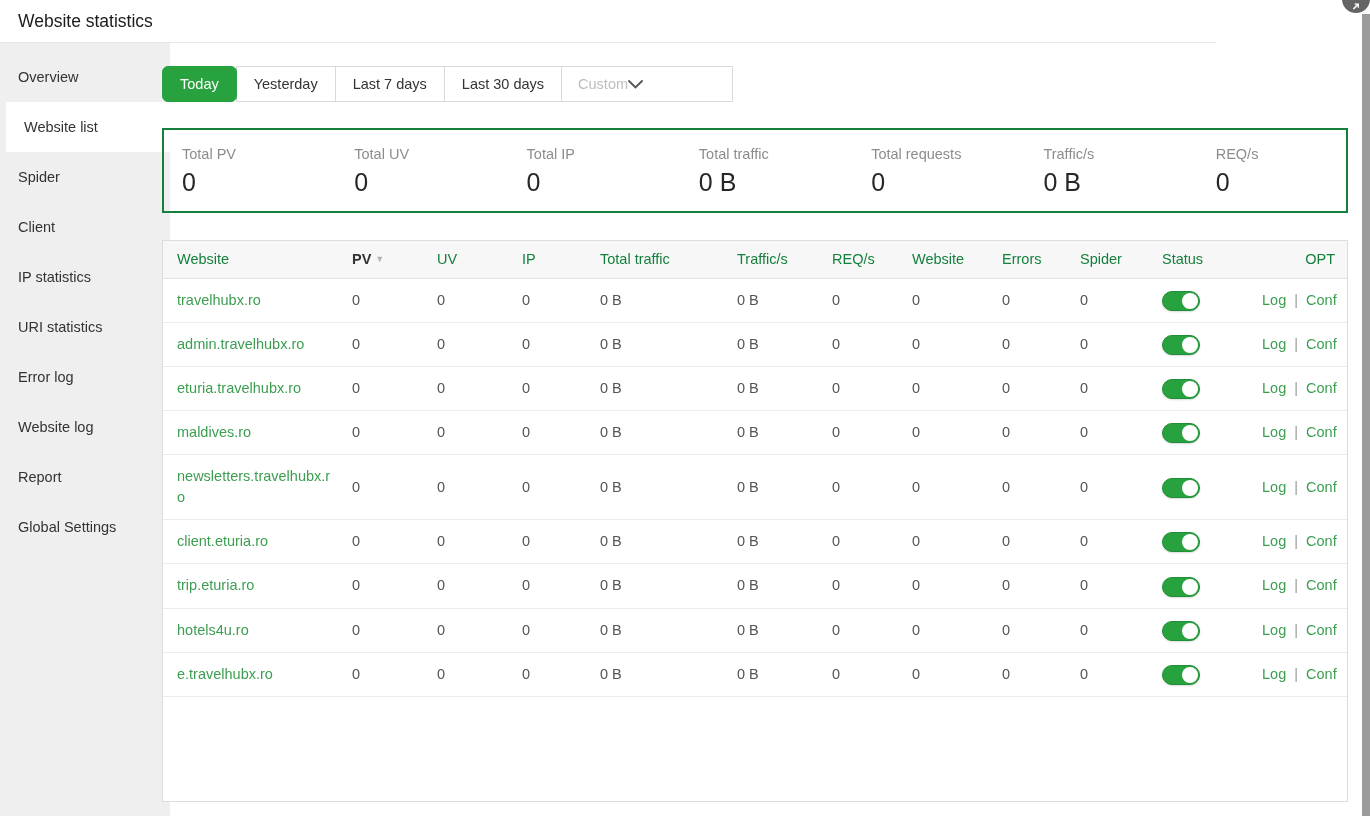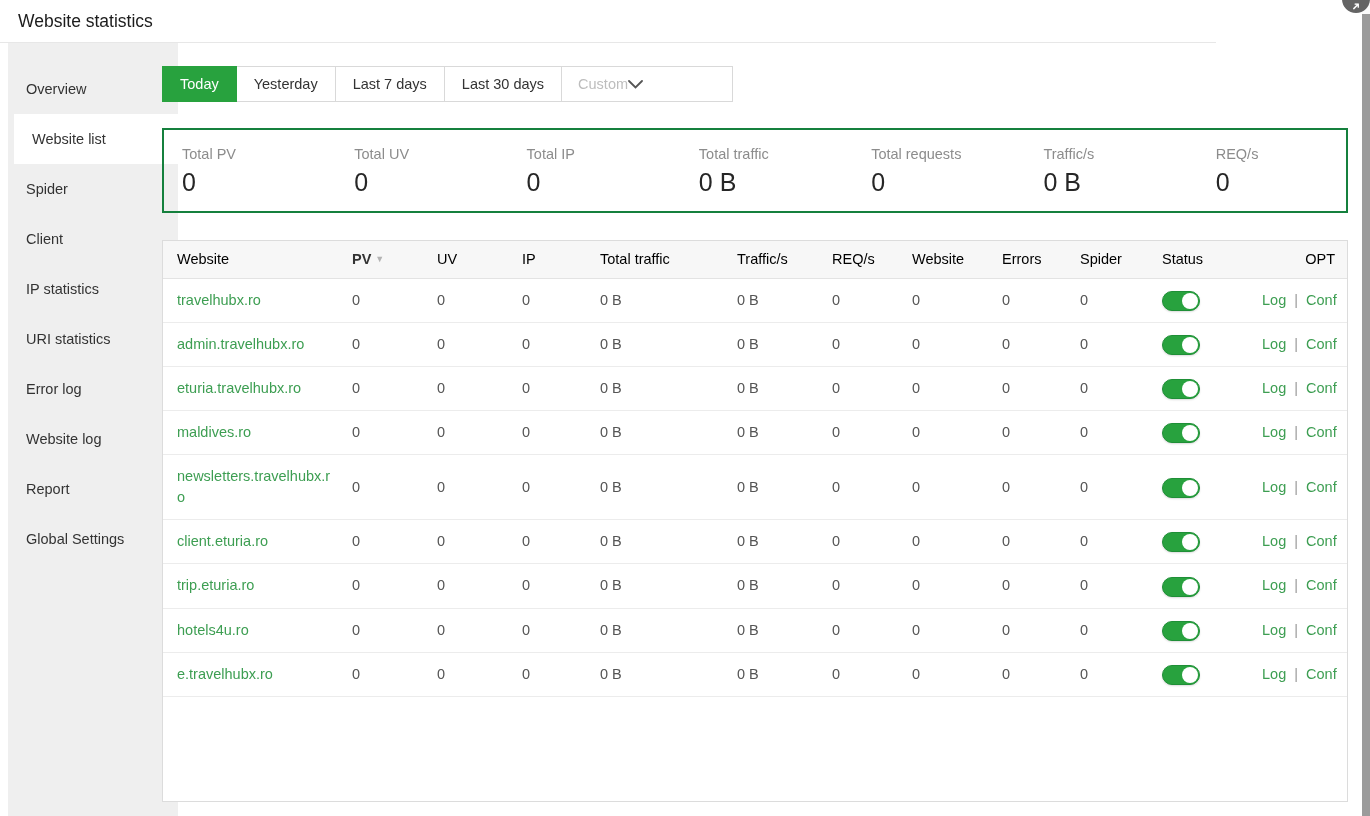--- a/index.html
+++ b/index.html
@@ -17,49 +17,49 @@
   
   .float-btn { position:absolute; top:-15px; left:1342px; width:28px; height:28px;
     border-radius:50%; background:#646464; z-index:6; display:flex; align-items:flex-end; justify-content:center; }
   .float-btn span { color:#fff; font-size:11px; line-height:14px; transform:rotate(-45deg); }
 
   
   .scrollbar-track { position:absolute; top:0; right:0; width:8px; height:816px; background:#fbfbfb; z-index:5; }
   .scrollbar-thumb { position:absolute; top:14px; right:0; width:8px; height:802px; background:#9b9b9b; }
 
   
-  .sidebar { position:absolute; top:43px; left:8px; width:170px; height:773px; background:#efefef; padding-top:21px; }
+  .sidebar { position:absolute; top:43px; left:0; width:170px; height:773px; background:#efefef; padding-top:9px; }
   .side-item { height:50px; display:flex; align-items:center; padding-left:18px;
     font-size:14.5px; color:#333; cursor:pointer; }
   .side-item.active { background:#fff;margin-left:6px; }
 
   
   .main { position:absolute; top:43px; left:162px; width:1186px; }
 
   
   .tabbar { margin-top:23px; display:flex; height:36px; align-items:stretch; }
   .tab { border:1px solid #d9d9d9; margin-left:-1px; background:#fff; padding:0 17px;
     font-size:14.5px; color:#333; display:flex; align-items:center; cursor:pointer; white-space:nowrap; }
   .tab:first-child { margin-left:0; }
-  .tab.active { background:var(--accent,#28a23e); border-color:var(--accent,#28a23e); color:#fff; z-index:2; }
+  .tab.active { background:var(--accent,#28a23e); border-color:var(--accent,#28a23e); color:#fff; z-index:2;border-radius:6px; }
   .custom-select { width:172px; border:1px solid #d9d9d9; margin-left:-1px; background:#fff;
     display:flex; align-items:center; justify-content:flex-start; padding:0 14px 0 16px;
     font-size:14.5px; color:#bdbdbd; cursor:pointer; }
   .custom-select svg { flex:0 0 auto; }
 
   
   .summary { margin-top:26px; border:2px solid #15803d; height:85px; display:flex; align-items:center;gap:24px; }
   .stat { width:168px; padding-left:18px; }
   .stat-label { font-size:14.5px; color:#8c8c8c; }
   .stat-value { font-size:25px; color:#262626; margin-top:8px; line-height:1; }
 
   
   .table-wrap { margin-top:27px; border:1px solid #dcdcdc; height:562px; overflow:hidden; background:#fff; }
   table { width:100%; border-collapse:collapse; table-layout:fixed; }
-  thead th { background:#f7f7f7; height:37px; font-size:14.5px; color:#000000; font-weight:400;
+  thead th { background:#f7f7f7; height:37px; font-size:14.5px; color:#15803d; font-weight:400;
     text-align:left; padding:0 0 0 14px; border-bottom:1px solid #e3e3e3; white-space:nowrap; }
   thead th.sorted { font-weight:700; color:#333; }
   thead th .sort-arrow { font-size:9px; color:#b3b3b3; margin-left:4px; vertical-align:2px; }
   thead th.c-opt, td.c-opt { text-align:right; padding-right:14px; }
   tbody td { font-size:14.5px; color:#555; padding:11px 0 11px 14px; border-bottom:1px solid #ececec;
     vertical-align:middle; line-height:21px; }
   td.c-site { color:var(--link,#3d9e52); word-break:break-all; padding-right:6px; }
   td.c-site a { color:inherit; text-decoration:none; cursor:pointer; }
   td.c-opt { white-space:nowrap; }
   td.c-opt a { color:var(--link,#3d9e52); text-decoration:none; cursor:pointer; }

